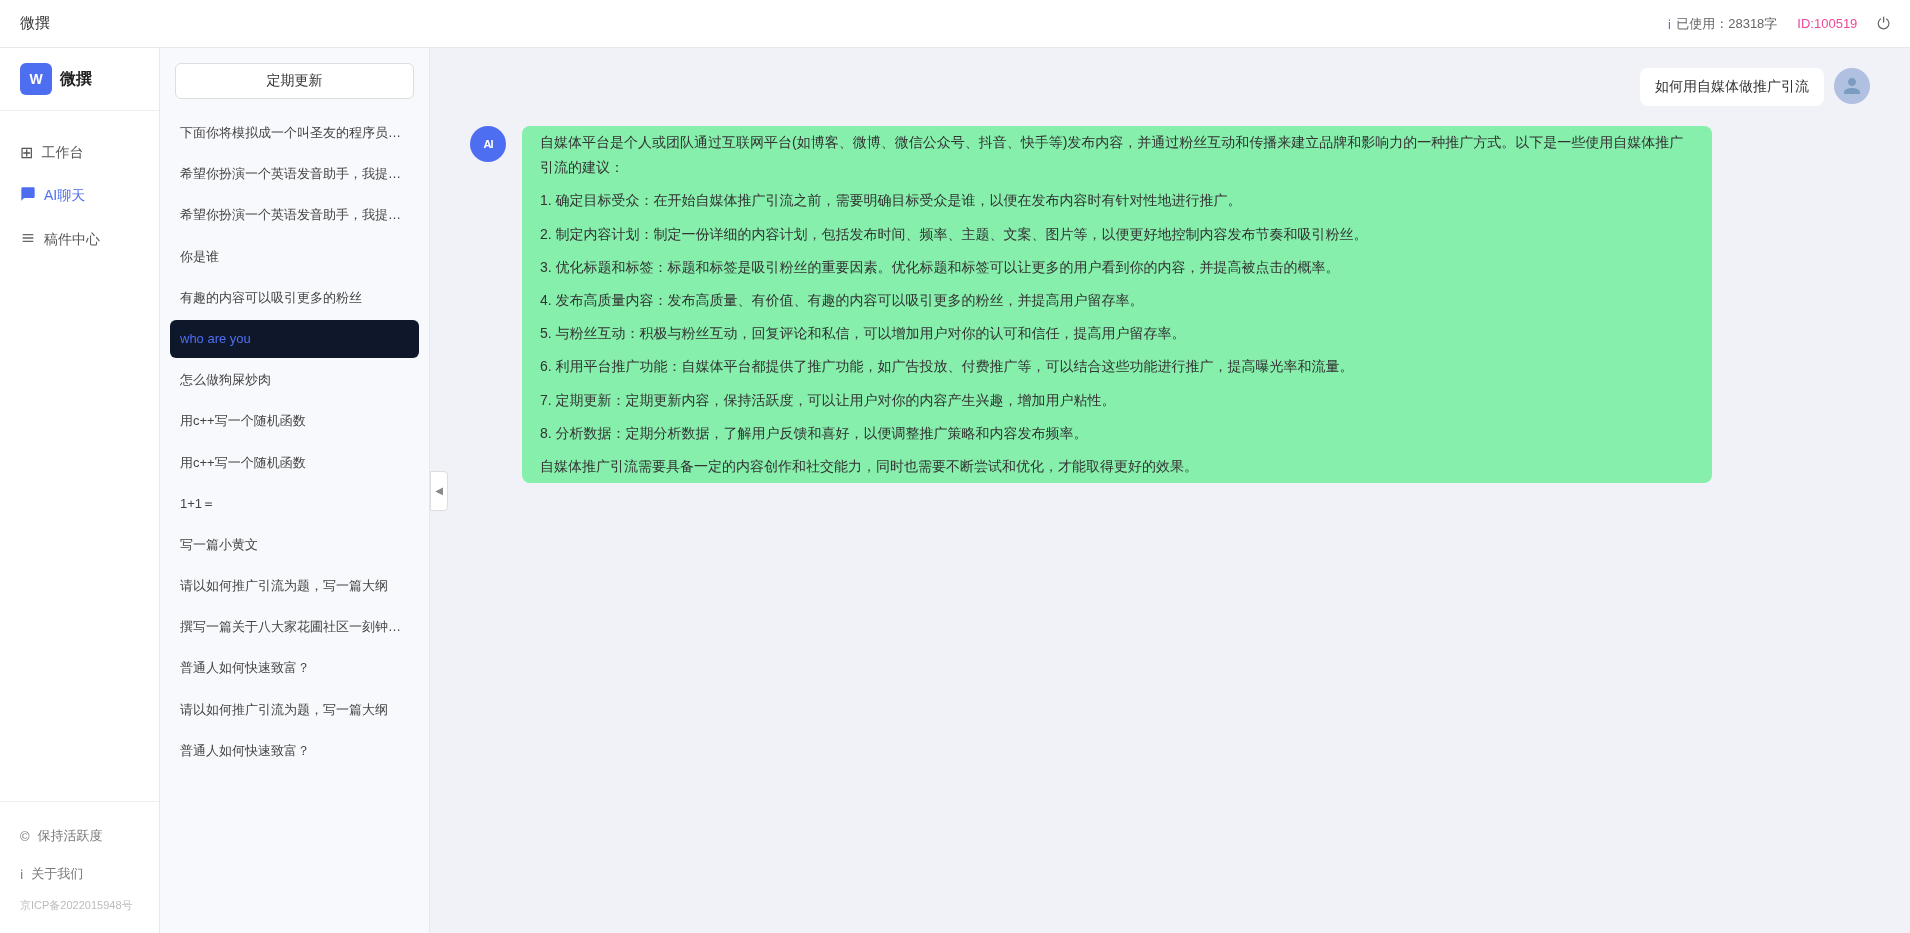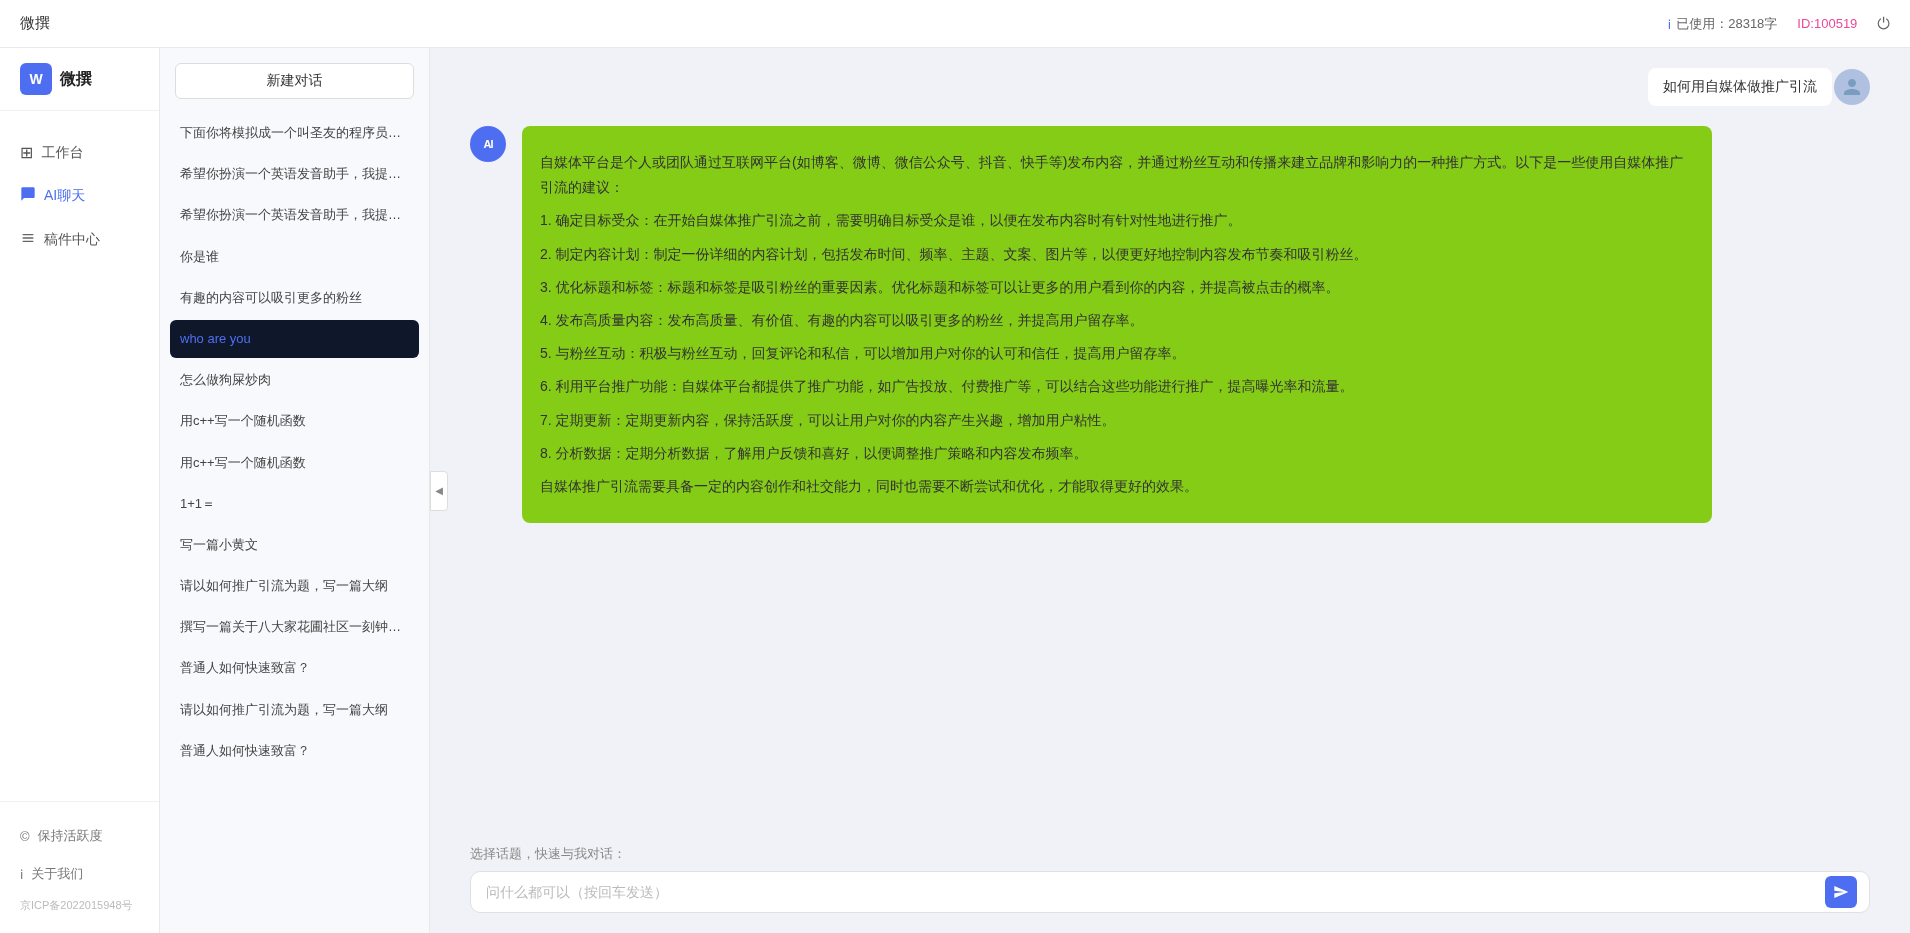--- a/index.html
+++ b/index.html
@@ -164,24 +164,24 @@
       flex: 1;
       overflow-y: auto;
       padding: 20px 40px;
     }
     .chat-messages::-webkit-scrollbar { width: 6px; }
     .chat-messages::-webkit-scrollbar-thumb { background: #ccc; border-radius: 3px; }
 
     
     .msg-user {
       display: flex;
-      align-items: center;
+      align-items: flex-start;
       justify-content: flex-end;
       margin-bottom: 20px;
-      gap: 2px;
+      gap: 10px;
     }
     .msg-user .bubble {
       background: #fff;
       border-radius: 8px;
       padding: 10px 15px;
       color: #333;
       font-size: 14px;
       max-width: 70%;
     }
     .msg-user .avatar {
@@ -208,23 +208,23 @@
       background: #4e6ef2;
       flex-shrink: 0;
       display: flex;
       align-items: center;
       justify-content: center;
       color: #fff;
       font-size: 13px;
       font-weight: bold;
     }
     .msg-ai .bubble {
-      background: #84cc16;
+      background: #86efac;
       border-radius: 8px;
-      padding: 24px 18px;
+      padding: 4px 18px;
       color: #333;
       font-size: 14px;
       line-height: 1.8;
       max-width: 85%;
     }
     .msg-ai .bubble p { margin-bottom: 8px; }
     .msg-ai .bubble p:last-child { margin-bottom: 0; }
 
     
     .chat-input-area {
@@ -326,21 +326,21 @@
       </div>
       <div class="sidebar-bottom-item">
         <span>ℹ</span>
         <span>关于我们</span>
       </div>
       <div class="icp-text">京ICP备2022015948号</div>
     </div>
   </div>
 
   <div class="conv-panel">
-    <div class="conv-new-btn">新建对话</div>
+    <div class="conv-new-btn">定期更新</div>
     <div class="conv-list">
       <div class="conv-item">下面你将模拟成一个叫圣友的程序员，我说...</div>
       <div class="conv-item">希望你扮演一个英语发音助手，我提供给你...</div>
       <div class="conv-item">希望你扮演一个英语发音助手，我提供给你...</div>
       <div class="conv-item">你是谁</div>
       <div class="conv-item">有趣的内容可以吸引更多的粉丝</div>
       <div class="conv-item active">who are you</div>
       <div class="conv-item">怎么做狗屎炒肉</div>
       <div class="conv-item">用c++写一个随机函数</div>
       <div class="conv-item">用c++写一个随机函数</div>
@@ -387,26 +387,15 @@
           <p>5. 与粉丝互动：积极与粉丝互动，回复评论和私信，可以增加用户对你的认可和信任，提高用户留存率。</p>
           <p>6. 利用平台推广功能：自媒体平台都提供了推广功能，如广告投放、付费推广等，可以结合这些功能进行推广，提高曝光率和流量。</p>
           <p>7. 定期更新：定期更新内容，保持活跃度，可以让用户对你的内容产生兴趣，增加用户粘性。</p>
           <p>8. 分析数据：定期分析数据，了解用户反馈和喜好，以便调整推广策略和内容发布频率。</p>
           <p>自媒体推广引流需要具备一定的内容创作和社交能力，同时也需要不断尝试和优化，才能取得更好的效果。</p>
         </div>
       </div>
 
     </div>
 
-    <div class="chat-input-area">
-      <div class="quick-topics">选择话题，快速与我对话：</div>
-      <div class="input-box">
-        <input type="text" placeholder="问什么都可以（按回车发送）" style="">
-        <div class="send-btn">
-          <svg width="16" height="16" viewBox="0 0 24 24" fill="#fff">
-              <path d="M2 21l21-9L2 3v7l15 2-15 2v7z"></path>
-            </svg>
-        </div>
-      </div>
-    </div>
   </div>
 
 </div>
 
 </body></html>

